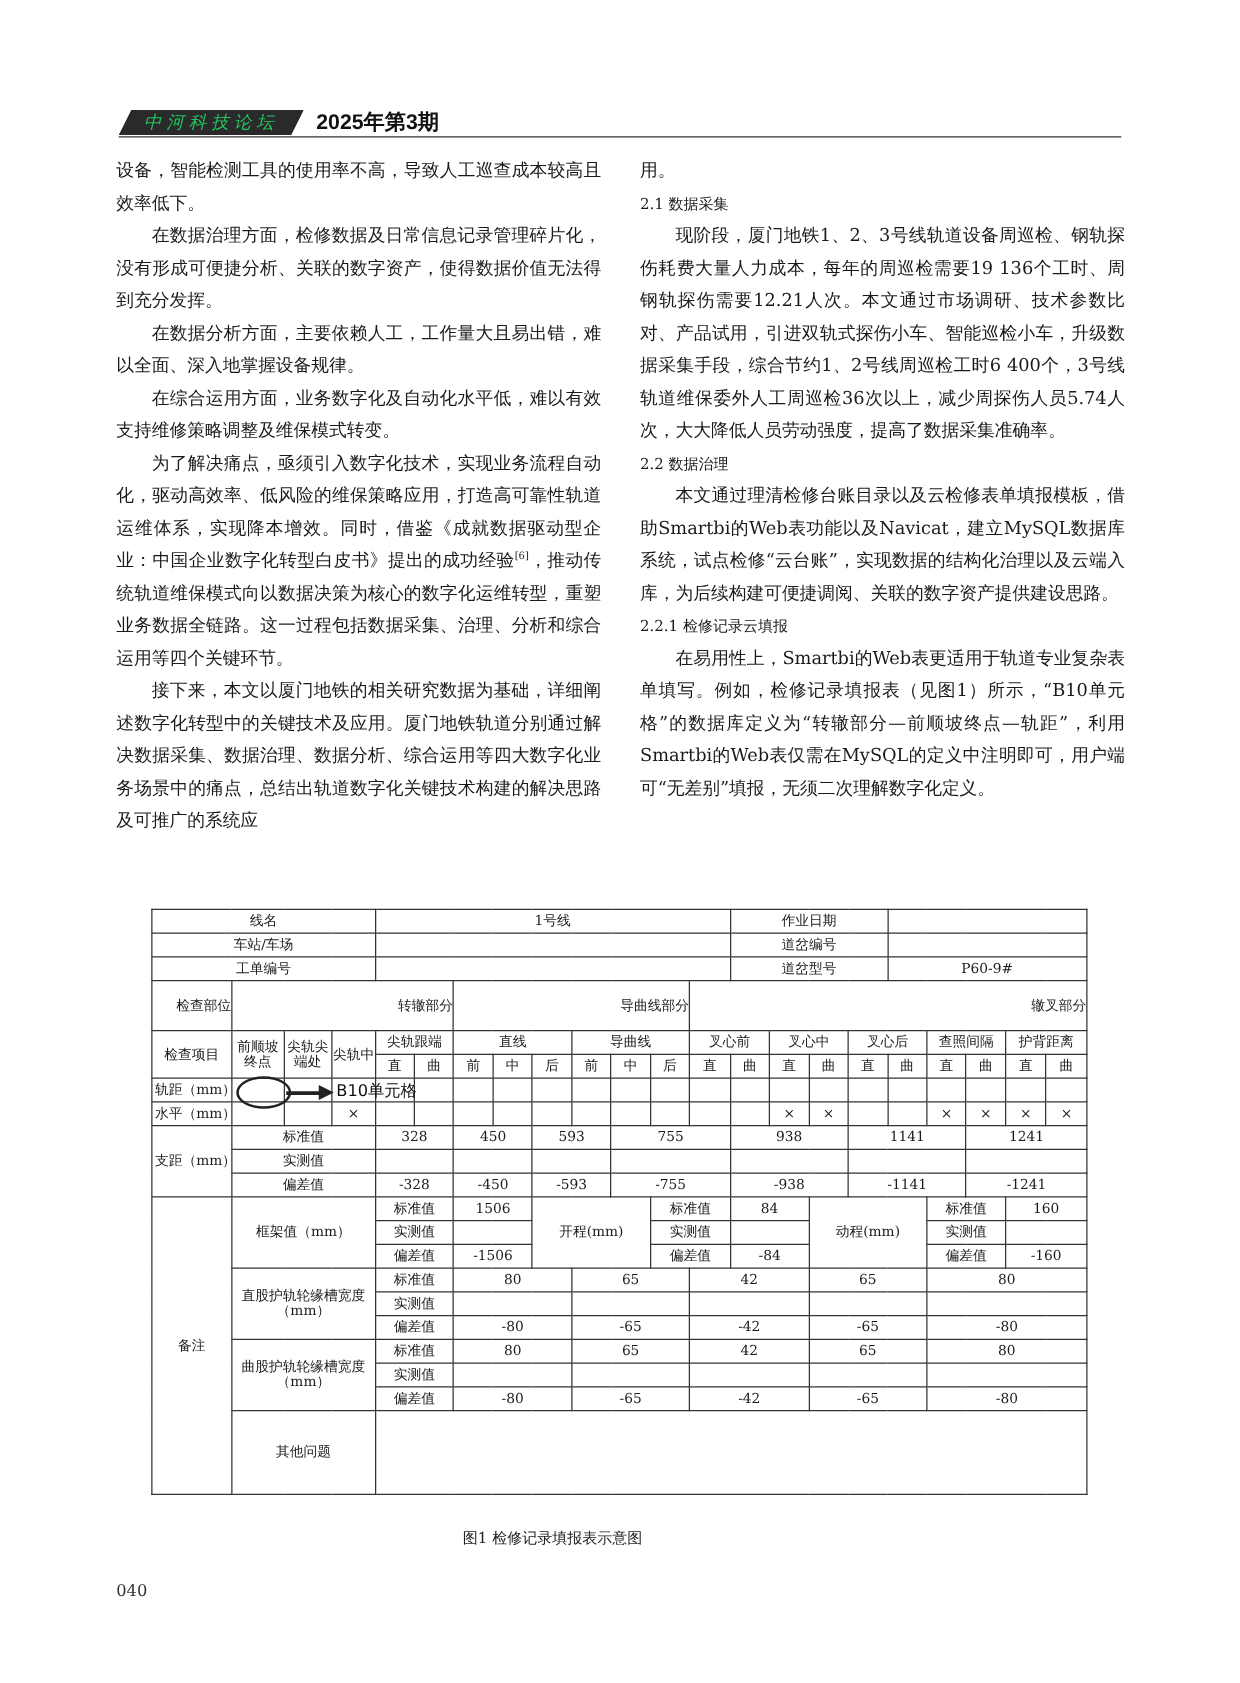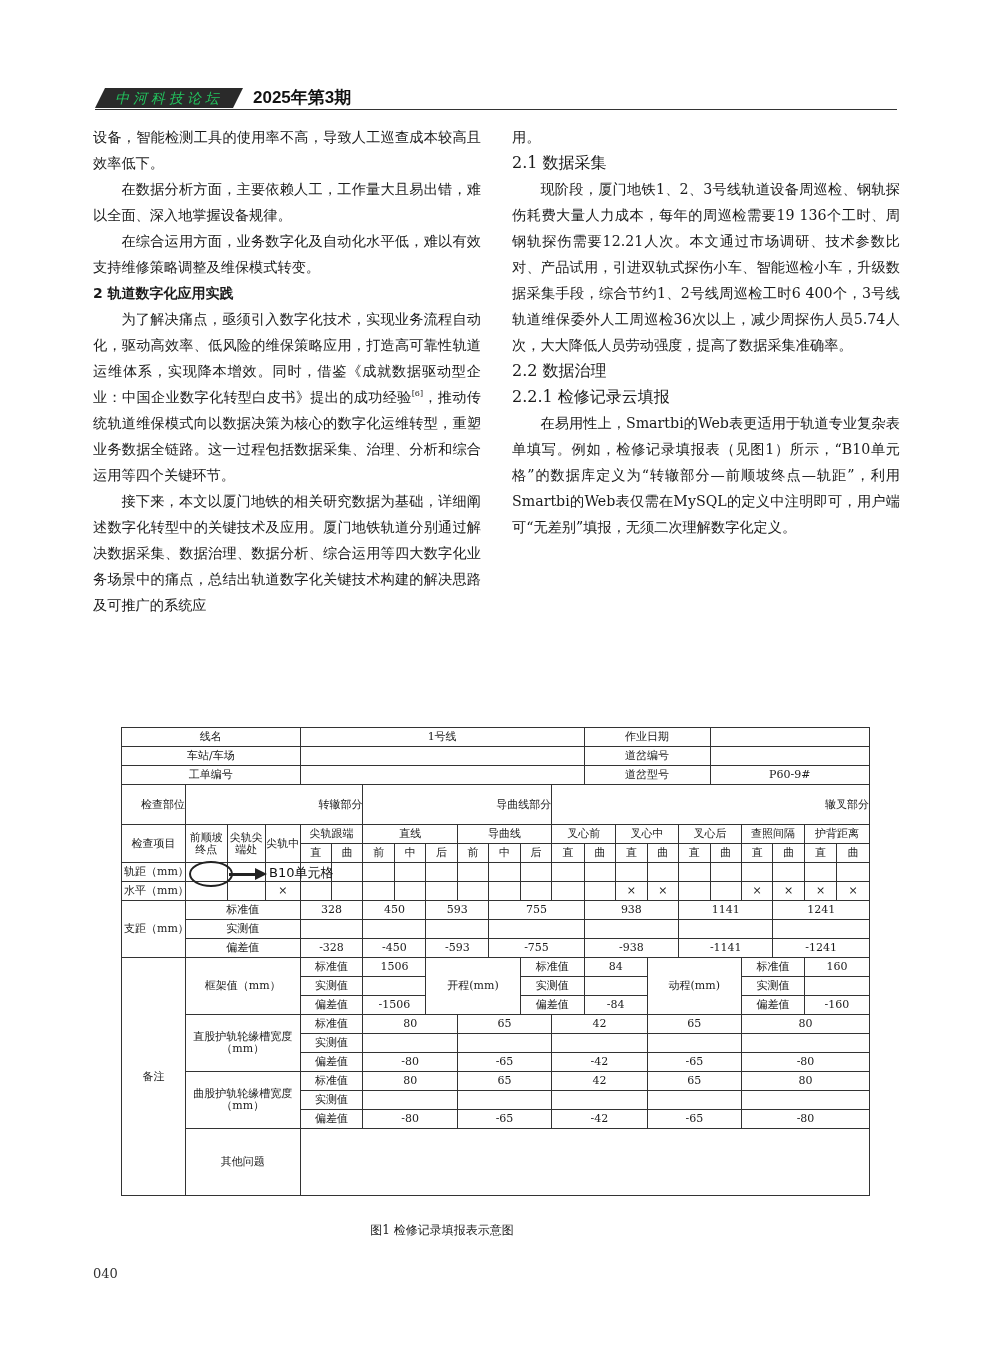--- a/index.html
+++ b/index.html
@@ -13,21 +13,21 @@
     font-style: italic; letter-spacing: 4px; line-height: 20px; padding-left: 20px; font-family: "DejaVu Sans", sans-serif; }
   .issue { position: absolute; left: 158px; top: 0; font-family: "Liberation Sans", sans-serif; font-weight: bold; font-size: 17px; line-height: 24px; color: #111; }
 
   
   .col { position: absolute; top: 124px; width: 388px; font-size: 14.2px; line-height: 26px; text-align: justify; }
   .col-left { left: 93px; }
   .col-right { left: 512px; }
   .col p { margin: 0; }
   .indent { text-indent: 2em; }
   .h2 { font-family: "DejaVu Sans", sans-serif; font-weight: bold; font-size: 14px; }
-  .h3 { font-size: 16px; }
+  .h3 { font-size: 12px; }
   sup { font-size: 8px; line-height: 0; }
 
   
   .figure { position: absolute; left: 121px; top: 727px; width: 749px; }
   table.form { border-collapse: collapse; width: 749px; table-layout: fixed; font-size: 11px; font-family: "DejaVu Serif", serif; }
   table.form td { border: 1px solid #333; text-align: center; vertical-align: middle; padding: 0; height: 19px; line-height: 12px; overflow: hidden; white-space: nowrap; }
   table.form td.tall { height: 40px; text-align: right; }
   table.form td.wrap { white-space: normal; }
   table.form td.left { text-align: left; padding-left: 2px; }
   table.form td.other { height: 67px; }
@@ -43,32 +43,33 @@
 </head>
 <body>
 
 <div class="header">
   <div class="journal-badge">中河科技论坛</div>
   <div class="issue">2025年第3期</div>
 </div>
 
 <div class="col col-left">
   <p>设备，智能检测工具的使用率不高，导致人工巡查成本较高且效率低下。</p>
+  <p class="indent">在数据治理方面，检修数据及日常信息记录管理碎片化，没有形成可便捷分析、关联的数字资产，使得数据价值无法得到充分发挥。</p>
   <p class="indent">在数据分析方面，主要依赖人工，工作量大且易出错，难以全面、深入地掌握设备规律。</p>
   <p class="indent">在综合运用方面，业务数字化及自动化水平低，难以有效支持维修策略调整及维保模式转变。</p>
-  <p class="h2">2  轨道数字化应用实践</p>
   <p class="indent"><span>为了解决痛点，亟须引入数字化技术，实现业务流程自动化，驱动高效率、低风险的维保策略应用，打造高可靠性轨道运维体系，实现降本增效。同时，借鉴《成就数据驱动型企业：中国企业数字化转型白皮书》提出的成功经验</span><sup>[6]</sup><span>，推动传统轨道维保模式向以数据决策为核心的数字化运维转型，重塑业务数据全链路。这一过程包括数据采集、治理、分析和综合运用等四个关键环节。</span></p>
   <p class="indent">接下来，本文以厦门地铁的相关研究数据为基础，详细阐述数字化转型中的关键技术及应用。厦门地铁轨道分别通过解决数据采集、数据治理、数据分析、综合运用等四大数字化业务场景中的痛点，总结出轨道数字化关键技术构建的解决思路及可推广的系统应</p>
 </div>
 
 <div class="col col-right">
   <p>用。</p>
   <p class="h3">2.1  数据采集</p>
   <p class="indent">现阶段，厦门地铁1、2、3号线轨道设备周巡检、钢轨探伤耗费大量人力成本，每年的周巡检需要19 136个工时、周钢轨探伤需要12.21人次。本文通过市场调研、技术参数比对、产品试用，引进双轨式探伤小车、智能巡检小车，升级数据采集手段，综合节约1、2号线周巡检工时6 400个，3号线轨道维保委外人工周巡检36次以上，减少周探伤人员5.74人次，大大降低人员劳动强度，提高了数据采集准确率。</p>
   <p class="h3">2.2  数据治理</p>
+  <p class="indent">本文通过理清检修台账目录以及云检修表单填报模板，借助Smartbi的Web表功能以及Navicat，建立MySQL数据库系统，试点检修“云台账”，实现数据的结构化治理以及云端入库，为后续构建可便捷调阅、关联的数字资产提供建设思路。</p>
   <p class="h3">2.2.1  检修记录云填报</p>
   <p class="indent">在易用性上，Smartbi的Web表更适用于轨道专业复杂表单填写。例如，检修记录填报表（见图1）所示，“B10单元格”的数据库定义为“转辙部分—前顺坡终点—轨距”，利用Smartbi的Web表仅需在MySQL的定义中注明即可，用户端可“无差别”填报，无须二次理解数字化定义。</p>
 </div>
 
 <div class="figure">
   <table class="form">
     <colgroup>
       <col style="width:63px">
         <col style="width:41px">
         <col style="width:38px">

